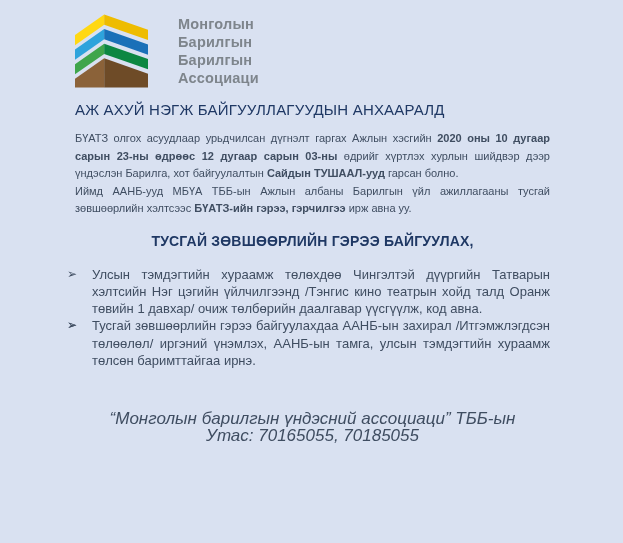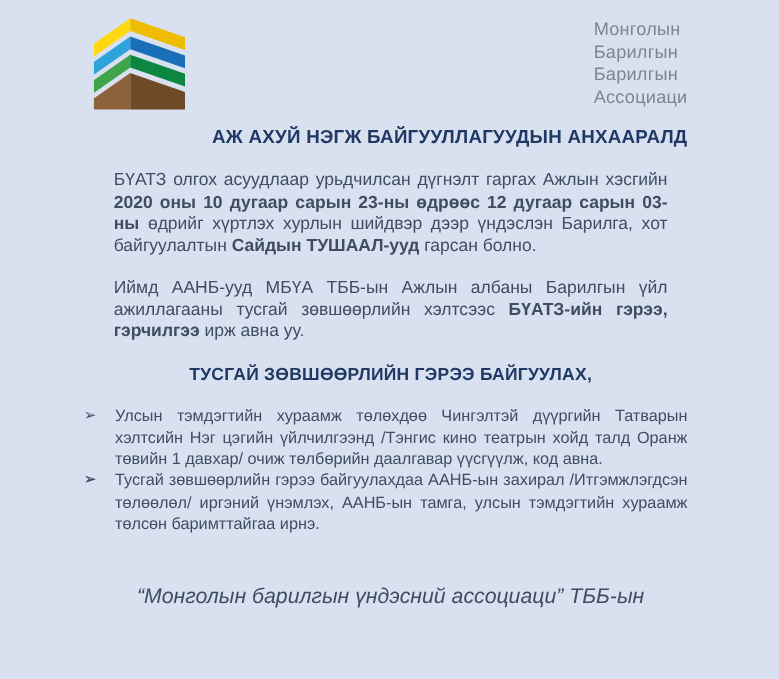--- a/index.html
+++ b/index.html
@@ -11,43 +11,43 @@
   }
   .page {
     width: 623px; height: 543px;
     box-sizing: border-box;
     padding: 14px 73px 0 75px;
     background: #d9e1f1;
     color: #3f4d61;
   }
   
   .logo-row {
-    display: flex; justify-content: space-between; align-items: center;
-    gap: 13px; height: 74px; margin-bottom: 13px;
+    display: flex; justify-content: flex-start; align-items: center;
+    gap: 30px; height: 74px; margin-bottom: 13px; font-weight: bold;
   }
   .logo-mark { width: 73px; height: 74px; display: block; }
   .logo-text {
     font-size: 14.5px; line-height: 18px;
     color: #7e858c; letter-spacing: 0.2px;
   }
   
   .title {
-    margin: 0; text-align: right;
-    font-size: 15px; font-weight: bold; color: #1f3864;
+    margin: 0; text-align: left;
+    font-size: 15px; font-weight: normal; color: #1f3864;
     letter-spacing: 0.2px; line-height: 18px;
   }
   .subheading {
     margin: 14px 0 16px 0; text-align: center;
     font-size: 14px; font-weight: bold; color: #1f3864;
     line-height: 18px; letter-spacing: 0.2px;
   }
   
   .intro { margin-top: 11px; }
   .para {
-    margin: 16px; font-size: 14px; line-height: 17.5px;
+    margin: 0; font-size: 11px; line-height: 17.5px;
     text-align: justify; text-align-last: left;
   }
   .para b { font-weight: bold; }
   
   .bullets {
     list-style: none;
     margin: 12px 0 0 -8px; padding: 0;
   }
   .bullets li {
     position: relative; padding-left: 25px;
@@ -100,15 +100,16 @@
   <h2 class="subheading"><span>ТУСГАЙ ЗӨВШӨӨРЛИЙН ГЭРЭЭ БАЙГУУЛАХ,</span><br></h2>
 
   <ul class="bullets">
     <li><span class="marker">➢</span><span>Улсын тэмдэгтийн хураамж төлөхдөө Чингэлтэй дүүргийн Татварын хэлтсийн Нэг цэгийн үйлчилгээнд /Тэнгис кино театрын хойд талд Оранж төвийн 1 давхар/ очиж төлбөрийн даалгавар үүсгүүлж, код авна.</span></li>
     <li><span class="marker">➢</span></li>
     <li><span class="marker">➢</span><span>Тусгай зөвшөөрлийн гэрээ байгуулахдаа ААНБ-ын захирал /Итгэмжлэгдсэн төлөөлөл/ иргэний үнэмлэх, ААНБ-ын тамга, улсын тэмдэгтийн хураамж төлсөн баримттайгаа ирнэ.</span></li>
   </ul>
 
   <footer class="doc-footer">
     <div>“Монголын барилгын үндэсний ассоциаци” ТББ-ын</div>
+    <div>Утас: 70165055, 70185055</div>
   </footer>
 
 </div>
 
 </body></html>

